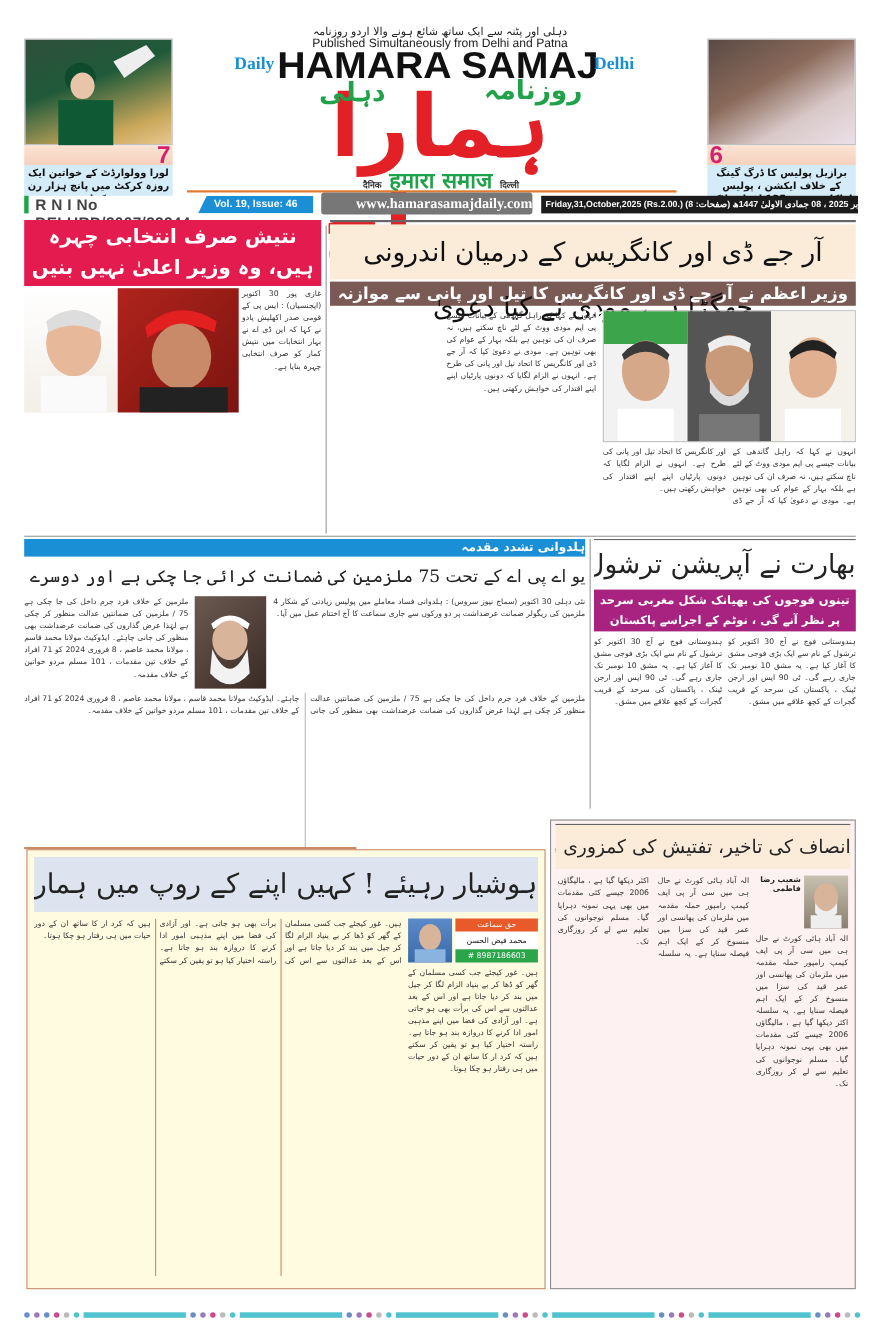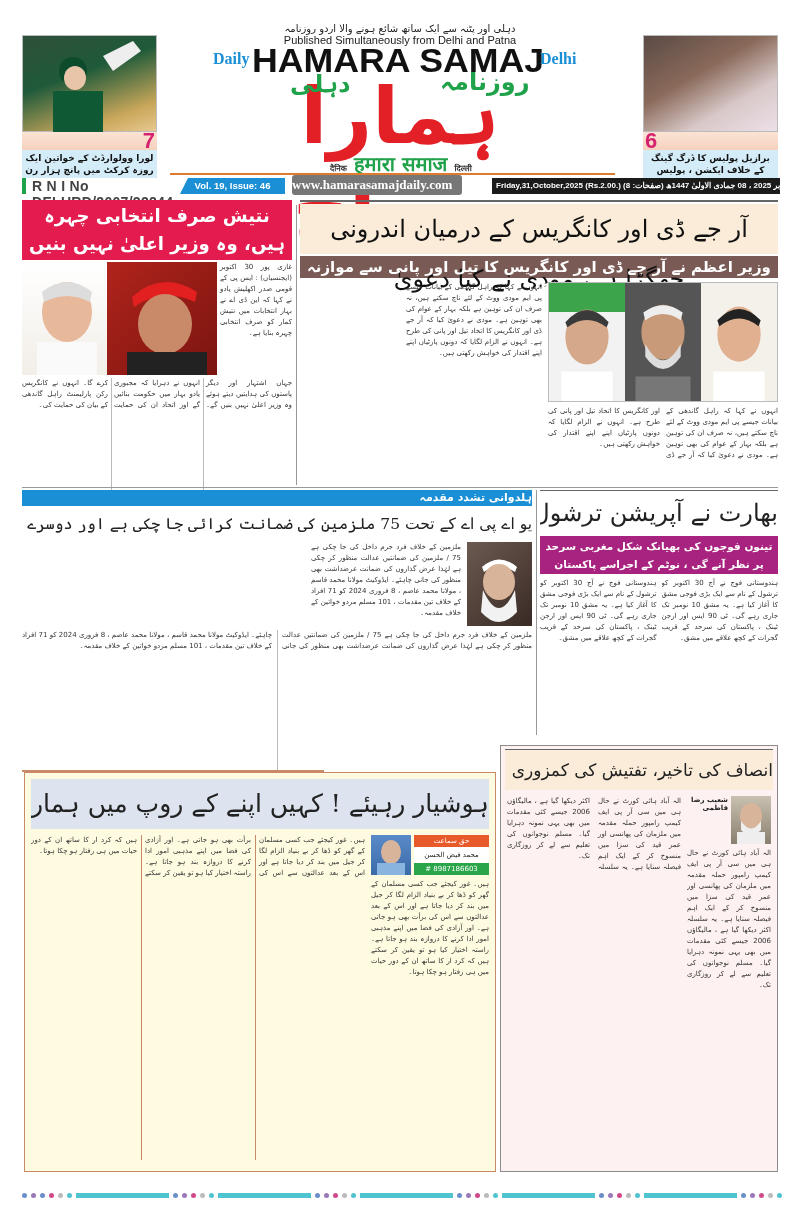--- a/index.html
+++ b/index.html
@@ -19,21 +19,21 @@
   .hindi-small{font-size:8px;color:#333}
   
   .teaser-img{width:135px;height:97px;border:1px solid #ccc}
   .teaser-num{font-family:"Liberation Sans",sans-serif;font-weight:900;font-size:22px;color:#d6226e;line-height:22px}
   .teaser-band{background:linear-gradient(#fbe3d3,#f6d1bd);height:18px}
   .teaser-cap{background:#d4ecf8;font-size:9px;font-weight:bold;direction:rtl;text-align:center;line-height:12px;padding:2px 2px;color:#111}
   
   .infobar{left:22px;top:178px;width:758px;height:16px}
   .rni{position:absolute;left:0;top:0;height:16px;width:150px;background:#fff;border-left:4px solid #1fa24a;font-family:"Liberation Sans",sans-serif;font-weight:bold;font-size:14px;color:#444;line-height:16px;padding-left:6px;letter-spacing:.3px}
   .vol{position:absolute;left:158px;top:0;height:16px;width:105px;background:#1a8fd6;color:#fff;font-family:"Liberation Sans",sans-serif;font-weight:bold;font-size:9.5px;line-height:16px;text-align:center;clip-path:polygon(8px 0,100% 0,100% 100%,0 100%)}
-  .url{position:absolute;left:270px;top:-3px;height:20px;width:170px;background:#777;color:#fff;font-family:"Liberation Serif",serif;font-weight:bold;font-size:13px;line-height:20px;text-align:left;border-radius:3px}
+  .url{position:absolute;left:270px;top:-3px;height:20px;width:192px;background:#777;color:#fff;font-family:"Liberation Serif",serif;font-weight:bold;font-size:13px;line-height:20px;text-align:right;border-radius:3px}
   .date{position:absolute;left:470px;top:0;height:16px;width:288px;background:#1b1b1b;color:#fff;font-family:"Liberation Sans",sans-serif;font-weight:bold;font-size:8px;line-height:16px;padding:0 4px;white-space:nowrap;overflow:hidden}
   .orange-rule{left:170px;top:173px;width:445px;height:2px;background:#e07a2c}
   
   .col-text{font-size:7px;line-height:11px;color:#333;direction:rtl;text-align:justify;overflow:hidden}
   .rule{background:#999}
   .photo{background:linear-gradient(135deg,#ccc,#999);border:1px solid #bbb}
   
   .hl-red{background:#e31b4e;color:#fff;font-weight:900;direction:rtl;text-align:center}
   .hl-peach{background:#fbecd9;color:#111;direction:rtl;text-align:center;font-family:"DejaVu Serif",serif}
   .hl-brown{background:#7a5a55;color:#fff;font-weight:900;direction:rtl;text-align:center}
@@ -114,21 +114,20 @@
       </div>
       <div style="width:110px;background:linear-gradient(135deg,#b0241c,#7a140f);position:relative">
         <svg width="110" height="113" viewBox="0 0 110 113">
             <path d="M25 35 Q55 8 90 30 L88 40 Q55 25 27 45Z" fill="#e32020"></path>
             <ellipse cx="58" cy="62" rx="27" ry="30" fill="#c98a6a"></ellipse>
             <rect x="20" y="90" width="80" height="23" fill="#222"></rect>
           </svg>
       </div>
     </div>
   </div>
-  <div class="col-text" style="height:120px;margin-top:3px;column-count:3;column-gap:6px;column-rule:1px solid #bbb">جہاں اشتہار اور دیگر پاستوں کی ہدایتیں دیتے ہوئے وہ وزیر اعلیٰ نہیں بنیں گے۔ انہوں نے دہرایا کہ مجبوری یادو بہار میں حکومت بنائیں گے اور اتحاد ان کی حمایت کرے گا۔ انہوں نے کانگریس رکن پارلیمنٹ راہل گاندھی کے بیان کی حمایت کی۔</div>
 </div>
 
 <div class="abs rule" style="left:296px;top:205px;width:1px;height:280px"></div>
 
 <div class="abs" style="left:300px;top:200px;width:478px">
   <div style="height:2px;background:#666;margin-bottom:2px"></div>
   <div class="hl-peach" style="height:50px;font-size:24px;line-height:50px">آر جے ڈی اور کانگریس کے درمیان اندرونی جھگڑا ہے، مودی نے کیا دعویٰ</div>
   <div class="hl-brown" style="height:22px;font-size:15px;line-height:22px;margin-top:2px">وزیر اعظم نے آر جے ڈی اور کانگریس کا تیل اور پانی سے موازنہ کیا</div>
   <div style="display:flex;margin-top:4px;direction:rtl">
     <div style="width:230px">
@@ -161,20 +160,21 @@
     <div class="col-text" style="width:136px;height:196px;margin-right:6px">انہوں نے کہا کہ راہل گاندھی کے بیانات جیسے پی ایم مودی ووٹ کے لئے ناچ سکتے ہیں، نہ صرف ان کی توہین ہے بلکہ بہار کے عوام کی بھی توہین ہے۔ مودی نے دعویٰ کیا کہ آر جے ڈی اور کانگریس کا اتحاد تیل اور پانی کی طرح ہے۔ انہوں نے الزام لگایا کہ دونوں پارٹیاں اپنے اپنے اقتدار کی خواہش رکھتی ہیں۔</div>
   </div>
 </div>
 
 <div class="abs rule" style="left:22px;top:487px;width:756px;height:1px"></div>
 
 <div class="abs" style="left:22px;top:490px;width:510px">
   <div class="hl-blue" style="height:16px;font-size:11px;line-height:16px">ہلدوانی تشدد مقدمہ</div>
   <div class="rtl" style="height:36px;font-size:15.5px;line-height:36px;font-family:'DejaVu Serif',serif;text-align:center;white-space:nowrap;overflow:hidden">یو اے پی اے کے تحت 75 ملزمین کی ضمانت کرائی جا چکی ہے اور دوسرے محروسین کے لئے کوشش جاری ہے</div>
   <div style="display:flex;direction:rtl;gap:6px">
+    <div class="col-text" style="width:285px;height:84px">نئی دہلی 30 اکتوبر (سماج نیوز سروس) : ہلدوانی فساد معاملے میں پولیس زیادتی کے شکار 4 ملزمین کی ریگولر ضمانت عرضداشت پر دو ورکوں سے جاری سماعت کا آج اختتام عمل میں آیا۔</div>
     <div style="width:65px;height:84px;background:linear-gradient(135deg,#6a5a50,#3a2a25)">
       <svg width="65" height="84" viewBox="0 0 65 84">
           <path d="M15 25 Q32 10 50 25 L48 30 Q32 20 17 30Z" fill="#fff"></path>
           <ellipse cx="32" cy="40" rx="16" ry="18" fill="#d8b49a"></ellipse>
           <path d="M16 48 Q32 84 48 48 L50 70 Q32 90 14 70Z" fill="#f2f2f2"></path>
         </svg>
     </div>
     <div class="col-text" style="width:150px;height:84px">ملزمین کے خلاف فرد جرم داخل کی جا چکی ہے 75 / ملزمین کی ضمانتیں عدالت منظور کر چکی ہے لہٰذا عرض گذاروں کی ضمانت عرضداشت بھی منظور کی جانی چاہئے۔ ایڈوکیٹ مولانا محمد قاسم ، مولانا محمد عاصم ، 8 فروری 2024 کو 71 افراد کے خلاف تین مقدمات ، 101 مسلم مردو خواتین کے خلاف مقدمہ۔</div>
   </div>
   <div class="col-text" style="height:140px;margin-top:4px;column-count:2;column-gap:10px;column-rule:1px solid #bbb">ملزمین کے خلاف فرد جرم داخل کی جا چکی ہے 75 / ملزمین کی ضمانتیں عدالت منظور کر چکی ہے لہٰذا عرض گذاروں کی ضمانت عرضداشت بھی منظور کی جانی چاہئے۔ ایڈوکیٹ مولانا محمد قاسم ، مولانا محمد عاصم ، 8 فروری 2024 کو 71 افراد کے خلاف تین مقدمات ، 101 مسلم مردو خواتین کے خلاف مقدمہ۔</div>

